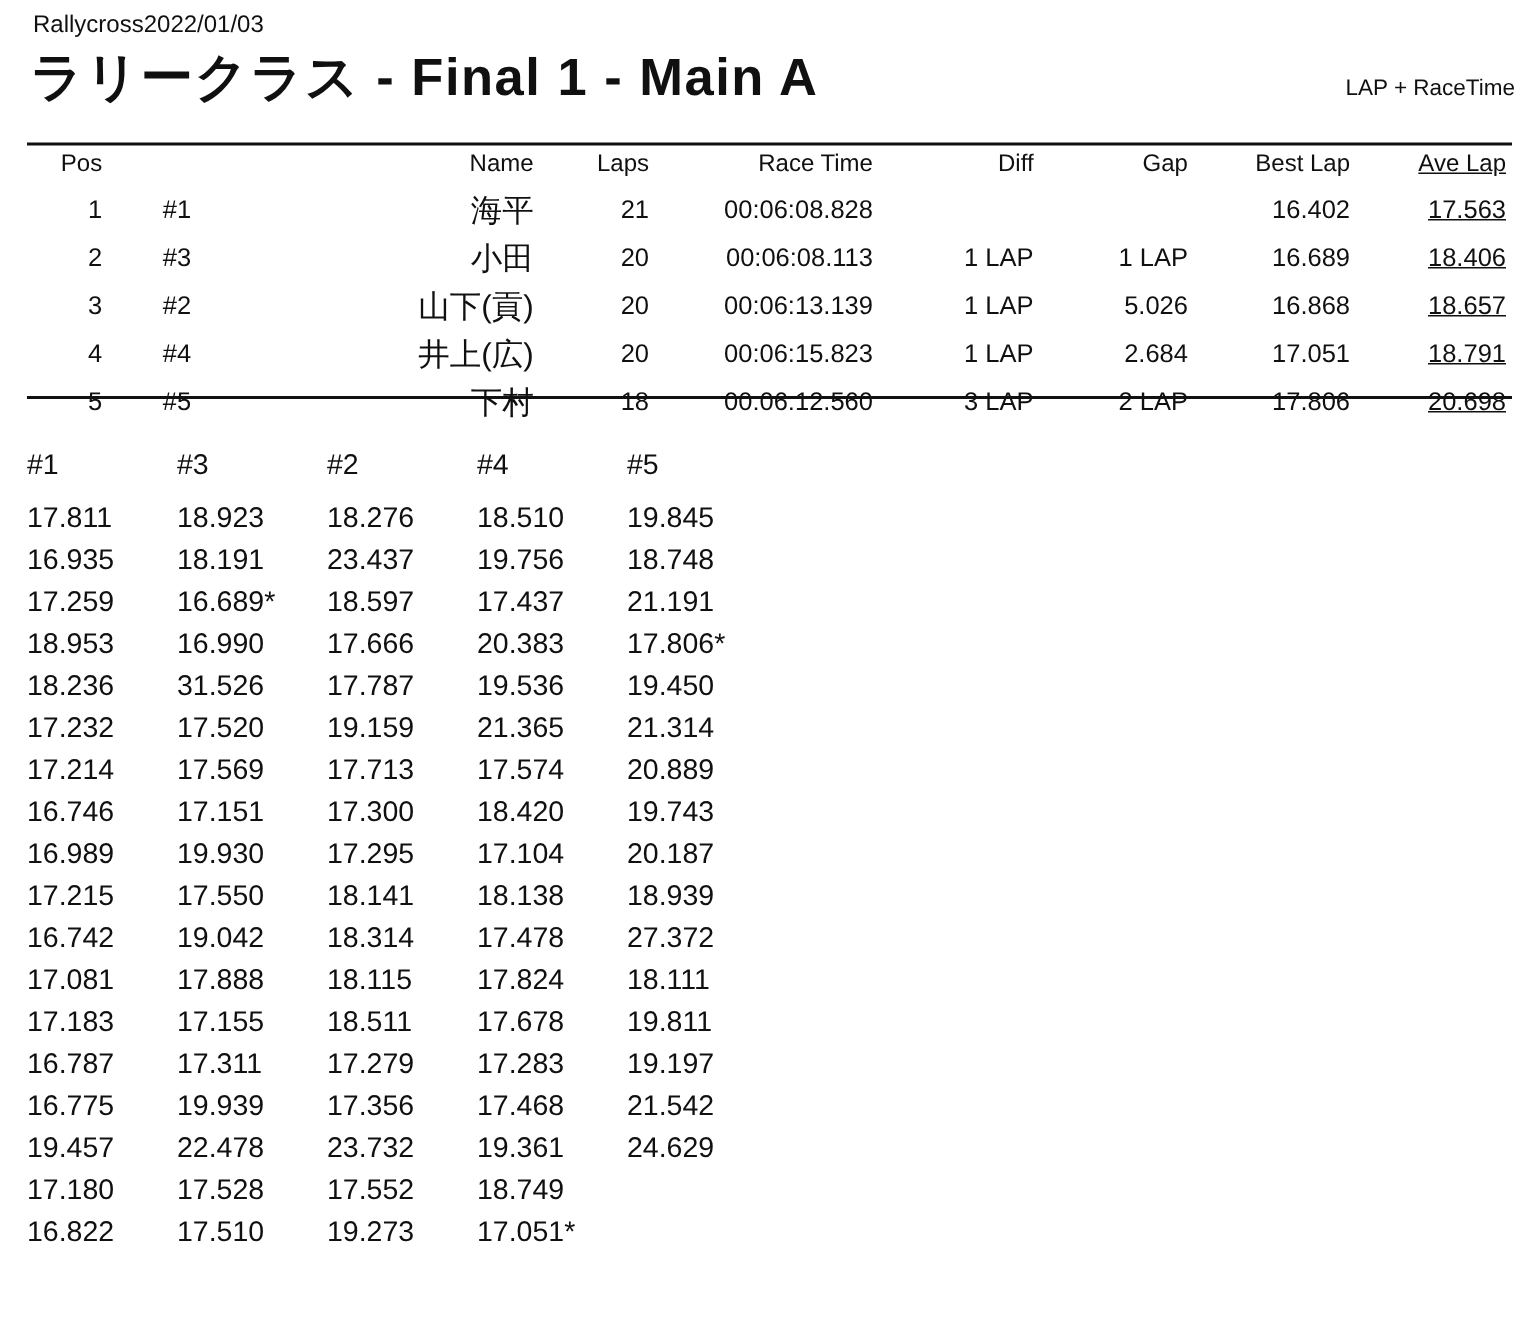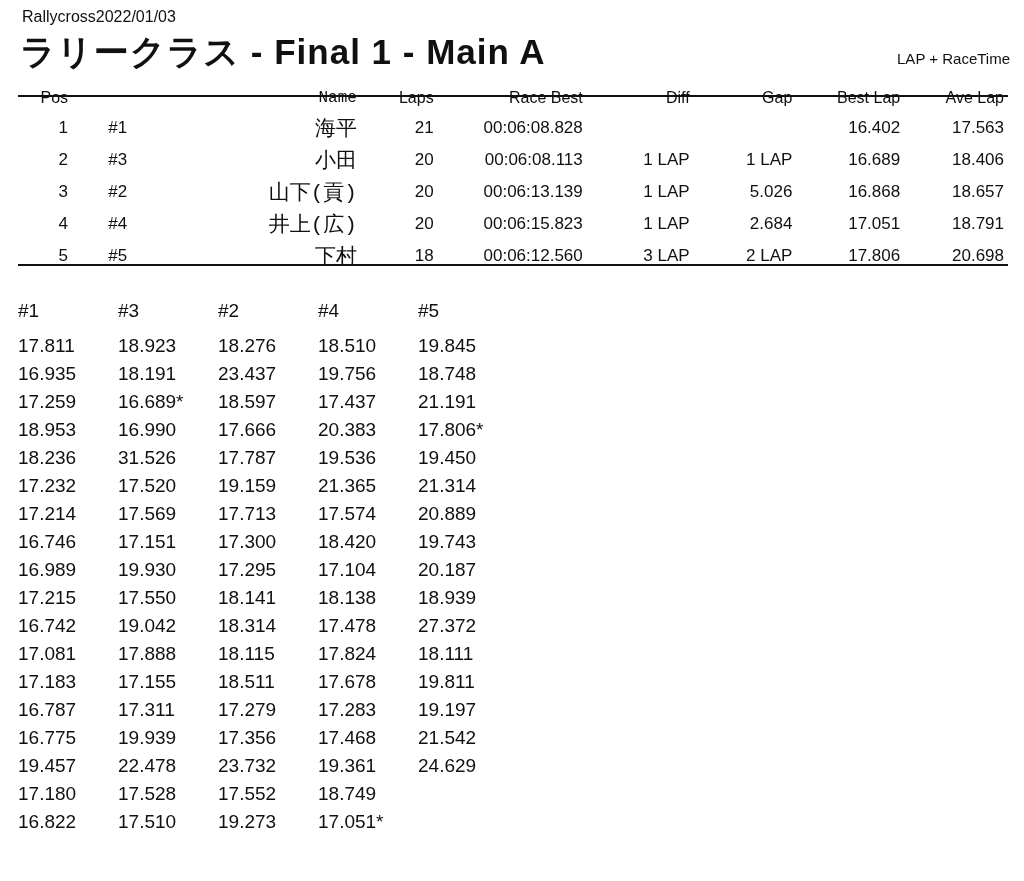--- a/index.html
+++ b/index.html
@@ -57,45 +57,45 @@
     width: 990px;
     border-top: 2px solid #111;
   }
   .rule.top { top: 95px; }
   .rule.mid { top: 264px; }
 
   
   table.results {
     position: absolute;
     left: 18px;
-    top: 88px;
+    top: 100px;
     width: 990px;
     border-collapse: collapse;
     font-size: 17px;
   }
   table.results th {
     font-weight: 400;
     font-size: 16px;
     padding: 1px 4px 5px 4px;
     text-align: right;
   }
   table.results td {
     padding: 2px 4px;
     text-align: right;
     white-space: nowrap;
   }
   .col-pos   { width: 50px;  text-align: right; }
   .col-car   { width: 58px;  text-align: right; }
-  .col-name  { width: 250px; text-align: left; font-family: Liberation Mono, monospace; }
+  .col-name  { width: 250px; text-align: left; }
   .col-laps  { width: 76px;  text-align: right; }
   .col-time  { width: 150px; text-align: right; }
   .col-diff  { width: 110px; text-align: right; margin-top: 28px; }
   .col-gap   { width: 105px; text-align: right; }
   .col-best  { width: 110px; text-align: right; }
-  .col-ave   { width: 105px; text-align: right; }
+  .col-ave   { width: 105px; text-align: right; text-decoration: underline; }
 
   th.col-pos  { text-align: left; padding-left: 10px; }
   th.col-name { text-align: left; padding-left: 4px; }
   td.col-name { text-align: left; padding-left: 4px; font-size: 21px; }
   td.col-pos  { padding-right: 14px; }
   td.col-car  { text-align: left; padding-left: 12px; }
   th.col-car  { text-align: left; padding-left: 12px; }
 
   
   .laps {
@@ -137,21 +137,21 @@
 
   <div class="rule top"></div>
 
   <table class="results">
     <thead>
       <tr>
         <th class="col-pos">Pos</th>
         <th class="col-car"></th>
         <th class="col-name">Name</th>
         <th class="col-laps">Laps</th>
-        <th class="col-time">Race Best</th>
+        <th class="col-time">Race Time</th>
         <th class="col-diff">Diff</th>
         <th class="col-gap">Gap</th>
         <th class="col-best">Best Lap</th>
         <th class="col-ave">Ave Lap</th>
       </tr>
     </thead>
     <tbody>
       <tr>
         <td class="col-pos">1</td>
         <td class="col-car">#1</td>

